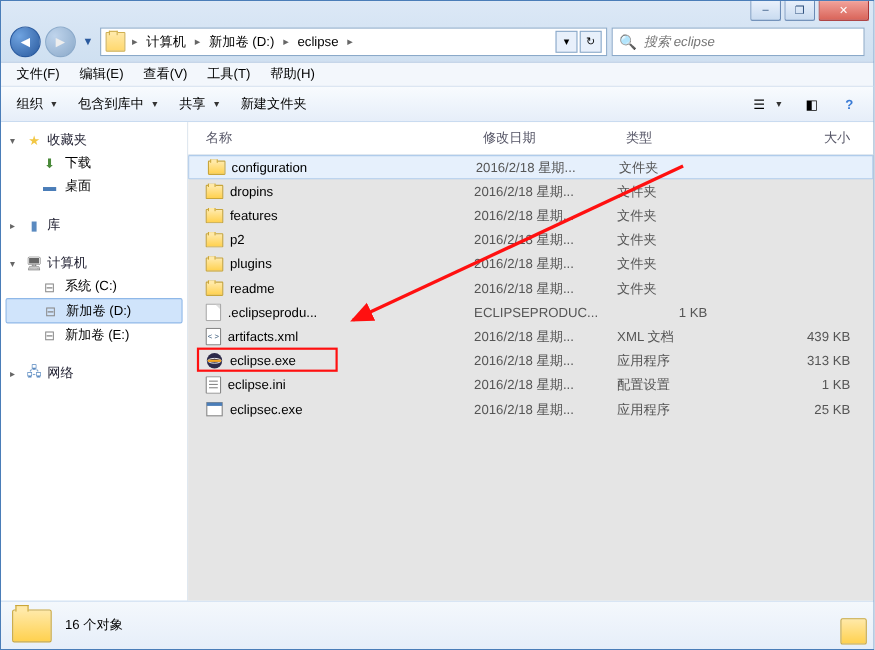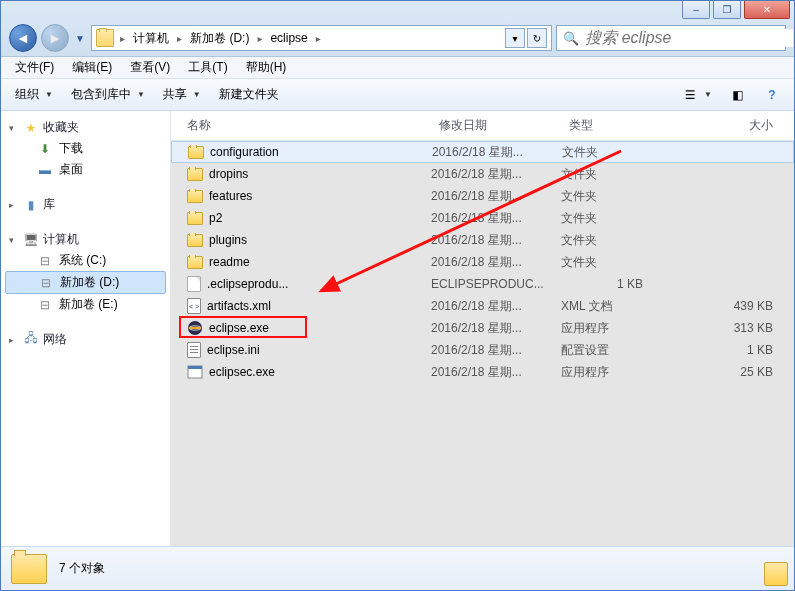--- a/index.html
+++ b/index.html
@@ -15,21 +15,21 @@
   .nav-circle.fwd { background:radial-gradient(circle at 30% 30%, #bfd4ec, #8aa9c9); border-color:#8aa9c9; color:#eee;}
   .chevron-small { width:14px; height:26px; display:flex; align-items:center; justify-content:center; color:#2a5a9e; font-size:10px; cursor:pointer;}
   .addr-bar { flex:1; height:26px; background:#fff; border:1px solid #8aa9c9; display:flex; align-items:center; font-size:12px; padding:0 4px; gap:2px; }
   .addr-icon { width:18px; height:18px; background:linear-gradient(#ffe9a8,#ffd86e); border:1px solid #d0b050; border-radius:1px; position:relative; margin-right:2px;}
   .addr-icon::before{content:"";position:absolute;top:-2px;left:2px;width:6px;height:3px;background:#ffe9a8;border:1px solid #d0b050;border-bottom:none;}
   .crumb { padding:0 4px; cursor:pointer; }
   .crumb-sep { color:#666; font-size:10px; padding:0 2px;}
   .addr-tail { margin-left:auto; display:flex; gap:2px;}
   .addr-btn { width:20px; height:20px; border:1px solid #8aa9c9; background:#e8f0fb; display:flex; align-items:center; justify-content:center; font-size:10px; cursor:pointer;}
   .search-bar { width:230px; height:26px; background:#fff; border:1px solid #8aa9c9; display:flex; align-items:center; padding:0 6px; gap:6px; font-size:12px; }
-  .search-bar input { border:none; outline:none; flex:1; font-size:16px; font-style:italic; color:#888; font-family:inherit;}
+  .search-bar input { border:none; outline:none; flex:1; font-size:12px; font-style:italic; color:#888; font-family:inherit;}
   .search-icon { color:#4a7db8; font-size:13px; }
   
   .menu-bar { height:22px; background:#f3f7fc; border-bottom:1px solid #d6e2f0; display:flex; align-items:center; padding:0 6px; font-size:12px; gap:2px;}
   .menu-item { padding:2px 8px; cursor:pointer; }
   
   .toolbar { height:32px; background:linear-gradient(#f8fbfe,#e6eef9); border-bottom:1px solid #c9dbf0; display:flex; align-items:center; padding:0 8px; font-size:12px; gap:6px;}
   .tool-btn { padding:4px 6px; display:flex; align-items:center; gap:4px; cursor:pointer; border-radius:2px;}
   .tool-drop { font-size:8px; color:#333; margin-left:2px;}
   .tool-spacer { flex:1; }
   .tool-icon { width:16px; height:16px; display:flex; align-items:center; justify-content:center; font-size:12px;}
@@ -46,21 +46,21 @@
   
   .content { flex:1; display:flex; flex-direction:column; background:#e5e5e5; overflow:auto; position:relative;}
   .col-headers { display:flex; font-size:12px; color:#556; border-bottom:1px solid #e0e8f0; padding:4px 0; background:#fff;}
   .col { padding:2px 8px; }
   .col-name { width:260px; padding-left:16px;}
   .col-date { width:130px; }
   .col-type { width:150px; }
   .col-size { width:80px; text-align:right; padding-right:18px;}
   .file-list { flex:1; position:relative; }
   .row { display:flex; font-size:12px; padding:2px 0; align-items:center; height:22px; cursor:default;}
-  .row.sel { background:#e6f0fc; border:1px solid #b0cceb; border-radius:1px; }
+  .row.sel { background:#e6f0fc; border:1px solid #b0cceb; border-radius:1px;justify-content:center; }
   .row .cell-name { width:260px; display:flex; align-items:center; gap:6px; padding-left:16px; white-space:nowrap; overflow:hidden; text-overflow:ellipsis;}
   .row .cell-date { width:130px; color:#555; white-space:nowrap; overflow:hidden; text-overflow:ellipsis;}
   .row .cell-type { width:150px; color:#555; white-space:nowrap; overflow:hidden; text-overflow:ellipsis;}
   .row .cell-size { width:80px; color:#555; text-align:right; padding-right:18px;}
   .folder { width:16px; height:13px; background:linear-gradient(#ffe9a8,#ffd14f); border:1px solid #c9a63a; border-radius:1px; position:relative; flex-shrink:0;}
   .folder::before{content:"";position:absolute;top:-3px;left:1px;width:5px;height:3px;background:#ffe9a8;border:1px solid #c9a63a;border-bottom:none;}
   .file-generic { width:14px; height:16px; background:#fff; border:1px solid #aaa; border-radius:1px; position:relative; flex-shrink:0;}
   .file-generic::after{content:"";position:absolute;top:0;right:0;border-top:4px solid #ddd;border-left:4px solid transparent;}
   .file-xml { width:14px; height:16px; background:#fff; border:1px solid #888; border-radius:1px; position:relative; flex-shrink:0; display:flex; align-items:center; justify-content:center; font-size:7px; color:#357;}
   .file-exe { width:16px; height:16px; flex-shrink:0; display:flex; align-items:center; justify-content:center;}
@@ -327,16 +327,16 @@
               </marker>
             </defs>
           <line x1="330" y1="20" x2="30" y2="160" stroke="#ff1010" stroke-width="3" marker-end="url(#ah)"></line>
         </svg>
         </div>
     </div>
   </div>
 
   <div class="status-bar">
     <div class="status-folder"></div>
-    <div>7 个对象</div>
+    <div>16 个对象</div>
     <div class="details-pane-icon"></div>
   </div>
 </div>
 
 </body></html>

